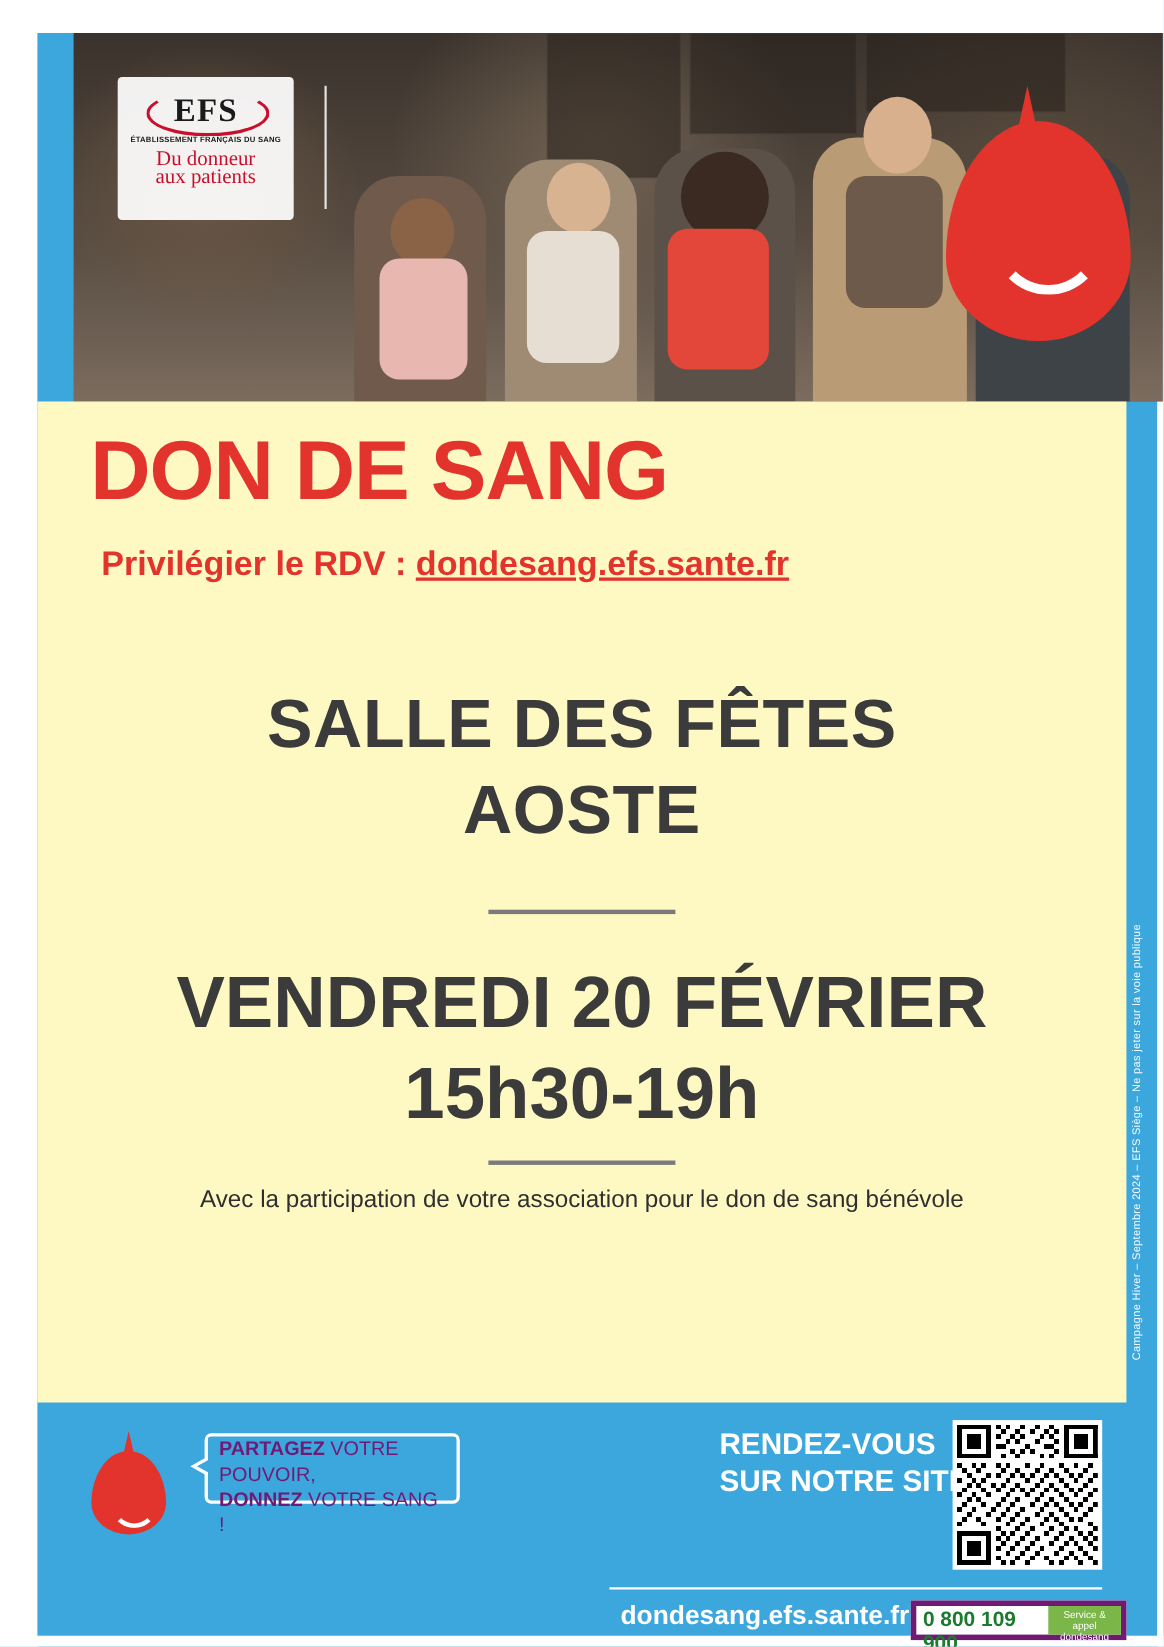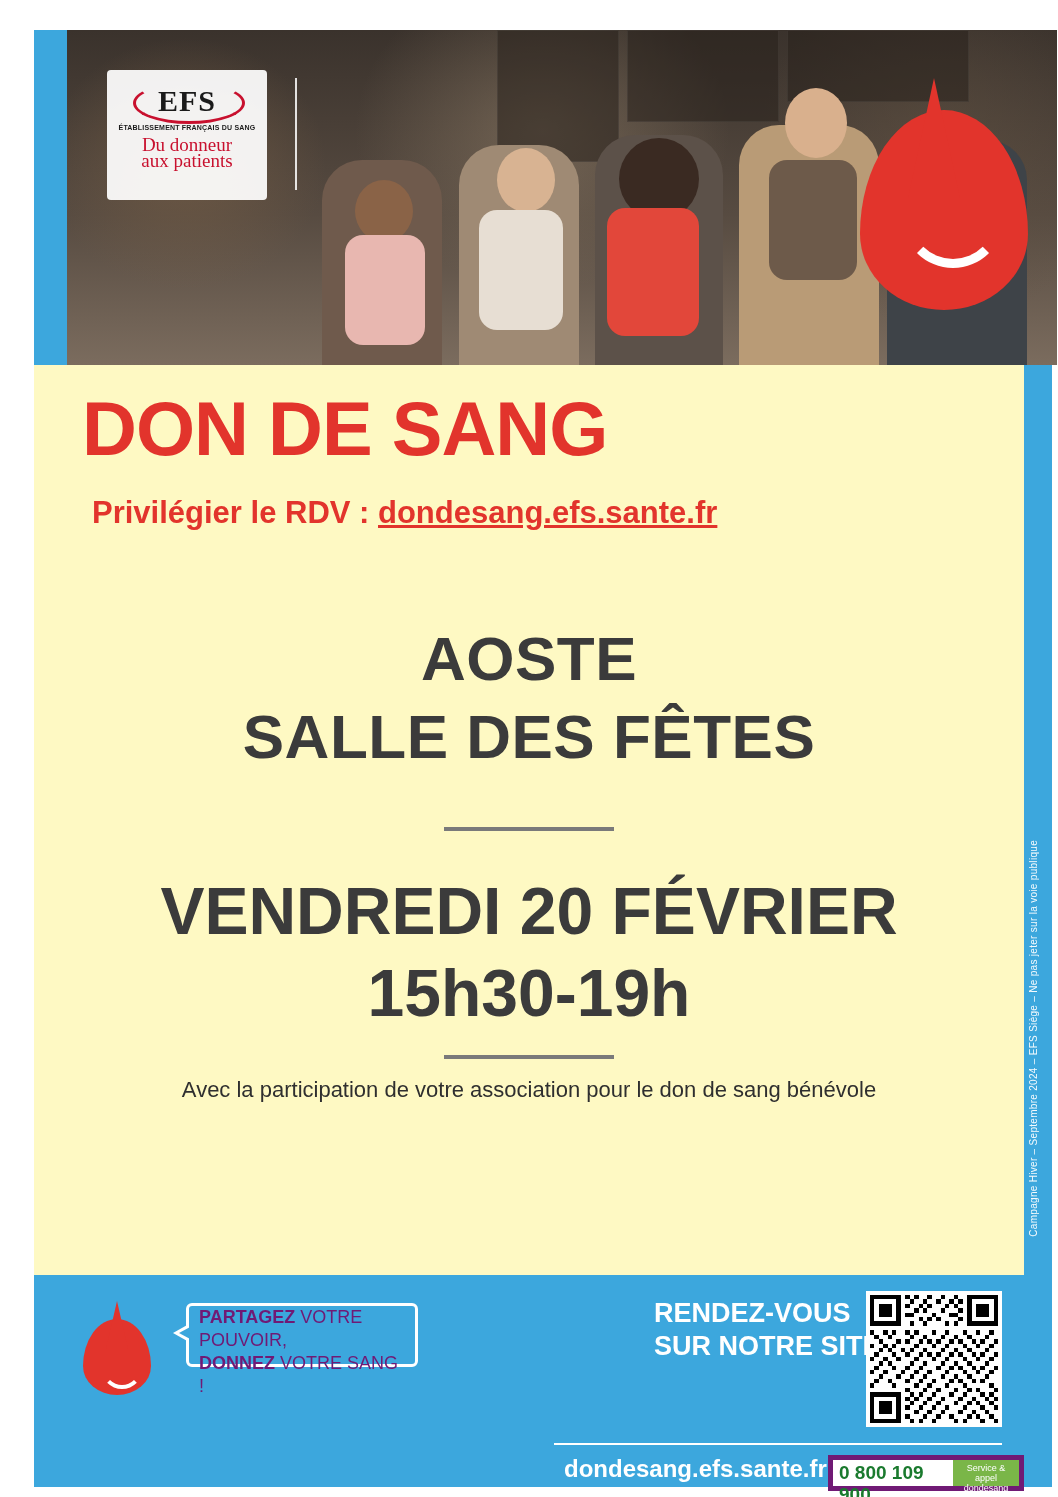--- a/index.html
+++ b/index.html
@@ -533,22 +533,22 @@
   </div>
 
   <div class="card">
     <div class="title-main">DON DE SANG</div>
 
     <div class="rdv-line">
       <span>Privilégier le RDV : </span><span class="url">dondesang.efs.sante.fr</span>
     </div>
 
     <div class="venue">
+      <div>SALLE DES FÊTES</div>
       <div>AOSTE</div>
-      <div>SALLE DES FÊTES</div>
     </div>
 
     <div class="rule rule-top"></div>
 
     <div class="datetime">
       <div>VENDREDI 20 FÉVRIER</div>
       <div>15h30-19h</div>
     </div>
 
     <div class="rule rule-bottom"></div>

